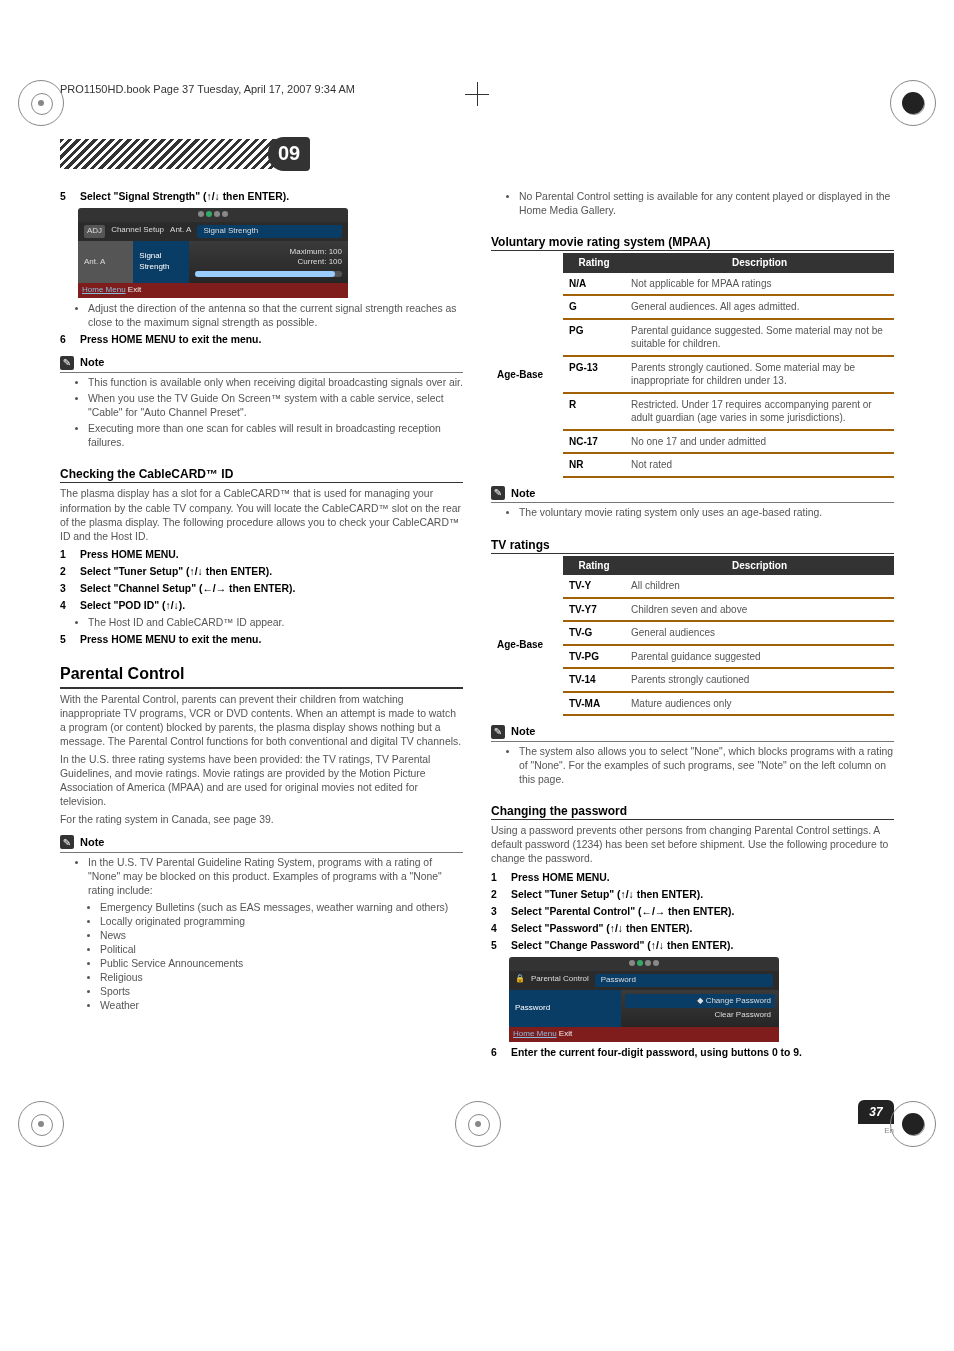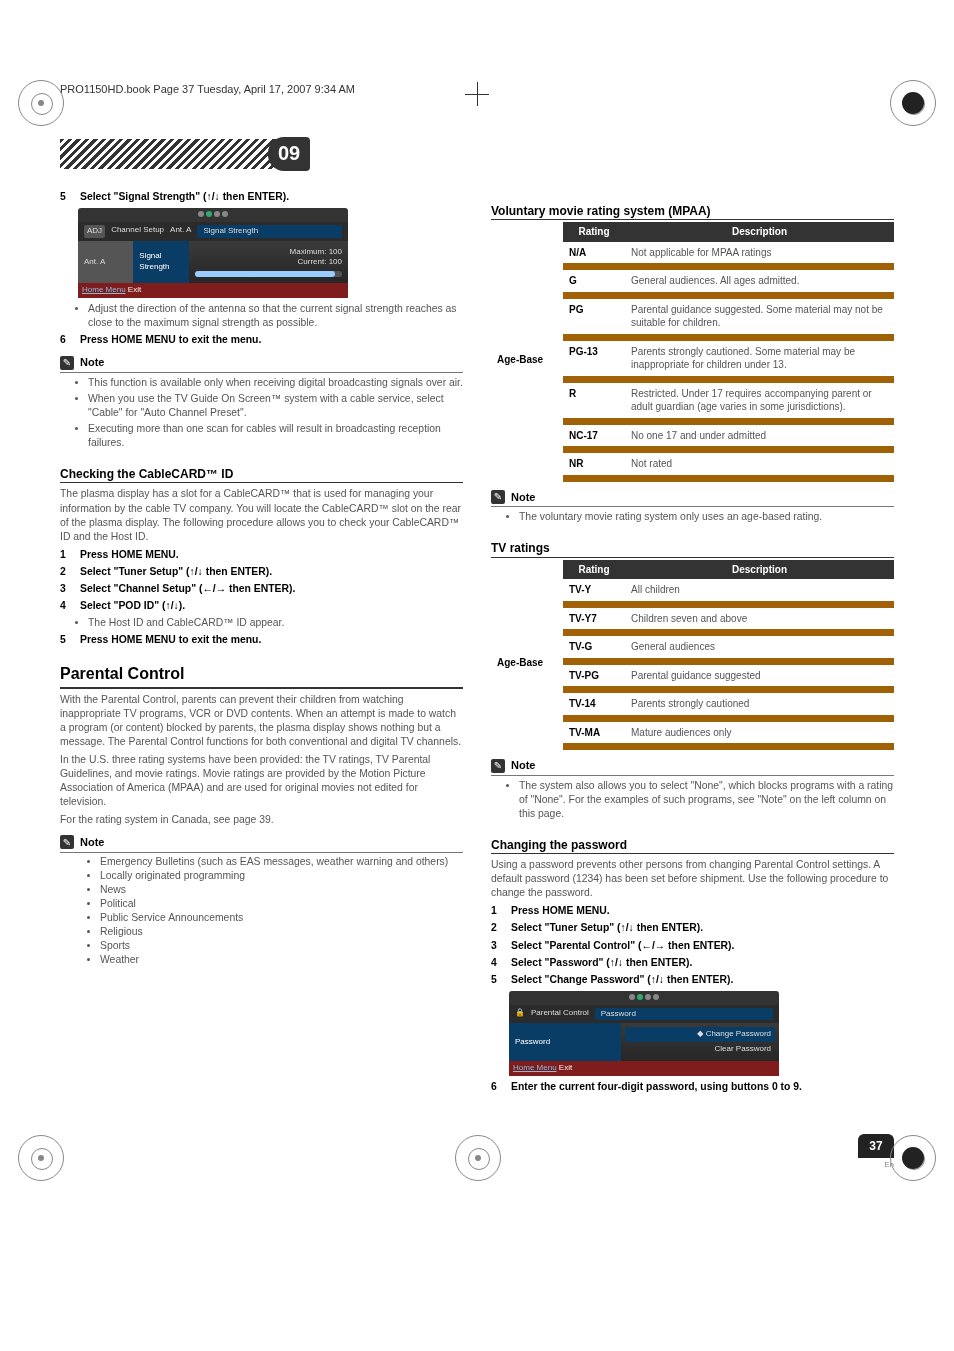--- a/index.html
+++ b/index.html
@@ -93,27 +93,27 @@
   .osd .lcol { flex:1.2; display:flex; }
   .osd .rcol { flex:1.6; padding:6px;text-align:right;}
   .osd .pill { background:#555; padding:3px 6px; display:flex; align-items:center;}
   .osd .pill.act { background:#0a3d66; color:#fff;}
   .osd .foot { text-align:left; padding:2px 4px; color:#eee; background:#7f1d1d;}
   .osd .foot .hm { color:#8bd; text-decoration:underline; }
   .osd .prog { background:#555; height:6px; border-radius:3px; margin-top:3px; position:relative;}
   .osd .prog .fill { background:#9cf; height:100%; width:95%; border-radius:3px;}
   table.rt { border-collapse: collapse; width:100%; margin-top:2px; font-size:10px;}
   table.rt th { background:#333; color:#fff; font-weight:bold; text-align:center; padding:3px 6px;}
-  table.rt td { border-bottom:7px solid #a16207; padding:4px 6px; vertical-align:top; }
+  table.rt td { border-bottom:2px solid #a16207; padding:4px 6px; vertical-align:top; }
   table.rt td.rating { font-weight:bold; color:#000; white-space:nowrap; width:50px;}
   table.rt td.age { font-weight:bold; color:#000; width:60px; border-bottom:none; vertical-align:middle;}
   .pgnum-box {
     background:#222; color:#fff; font-weight:bold; font-size:12px;
     width:36px; text-align:center; padding:4px 0; border-radius:6px 6px 0 0;
-    margin-left:auto; margin-top:40px;
+    margin-left:auto; margin-top:40px;font-style:italic;
   }
   .lang { color:#888; font-size:8px; text-align:right; margin-top:2px;}
 </style>
 </head>
 <body>
 
 <div class="page">
 
   <div class="reg-circ reg-tl">
       <div class="inner-ring"></div>
@@ -220,34 +220,40 @@
 
       <div class="sec-h2">Parental Control</div>
       <div class="para">With the Parental Control, parents can prevent their children from watching inappropriate TV programs, VCR or DVD contents. When an attempt is made to watch a program (or content) blocked by parents, the plasma display shows nothing but a message. The Parental Control functions for both conventional and digital TV channels.</div>
       <div class="para">In the U.S. three rating systems have been provided: the TV ratings, TV Parental Guidelines, and movie ratings. Movie ratings are provided by the Motion Picture Association of America (MPAA) and are used for original movies not edited for television.</div>
       <div class="para">For the rating system in Canada, see page 39.</div>
 
       <div class="note-hdr">
         <span class="note-ico">✎</span>
         <span class="lbl">Note</span>
       </div>
+      <ul class="bul">
+          <li>In the U.S. TV Parental Guideline Rating System, programs with a rating of "None" may be blocked on this product. Examples of programs with a "None" rating include:</li>
+        </ul>
       <ul class="sub-bul">
         <li>Emergency Bulletins (such as EAS messages, weather warning and others)</li>
         <li>Locally originated programming</li>
         <li>News</li>
         <li>Political</li>
         <li>Public Service Announcements</li>
         <li>Religious</li>
         <li>Sports</li>
         <li>Weather</li>
       </ul>
     </div>
 
     <div class="col">
 
+      <ul class="bul">
+          <li>No Parental Control setting is available for any content played or displayed in the Home Media Gallery.</li>
+        </ul>
 
       <div class="sec-h1">Voluntary movie rating system (MPAA)</div>
       <table class="rt">
         <tbody>
             <tr>
               <th style="background:#fff;border:none;width:60px"></th>
               <th>Rating</th>
               <th>Description</th>
             </tr>
         <tr>

